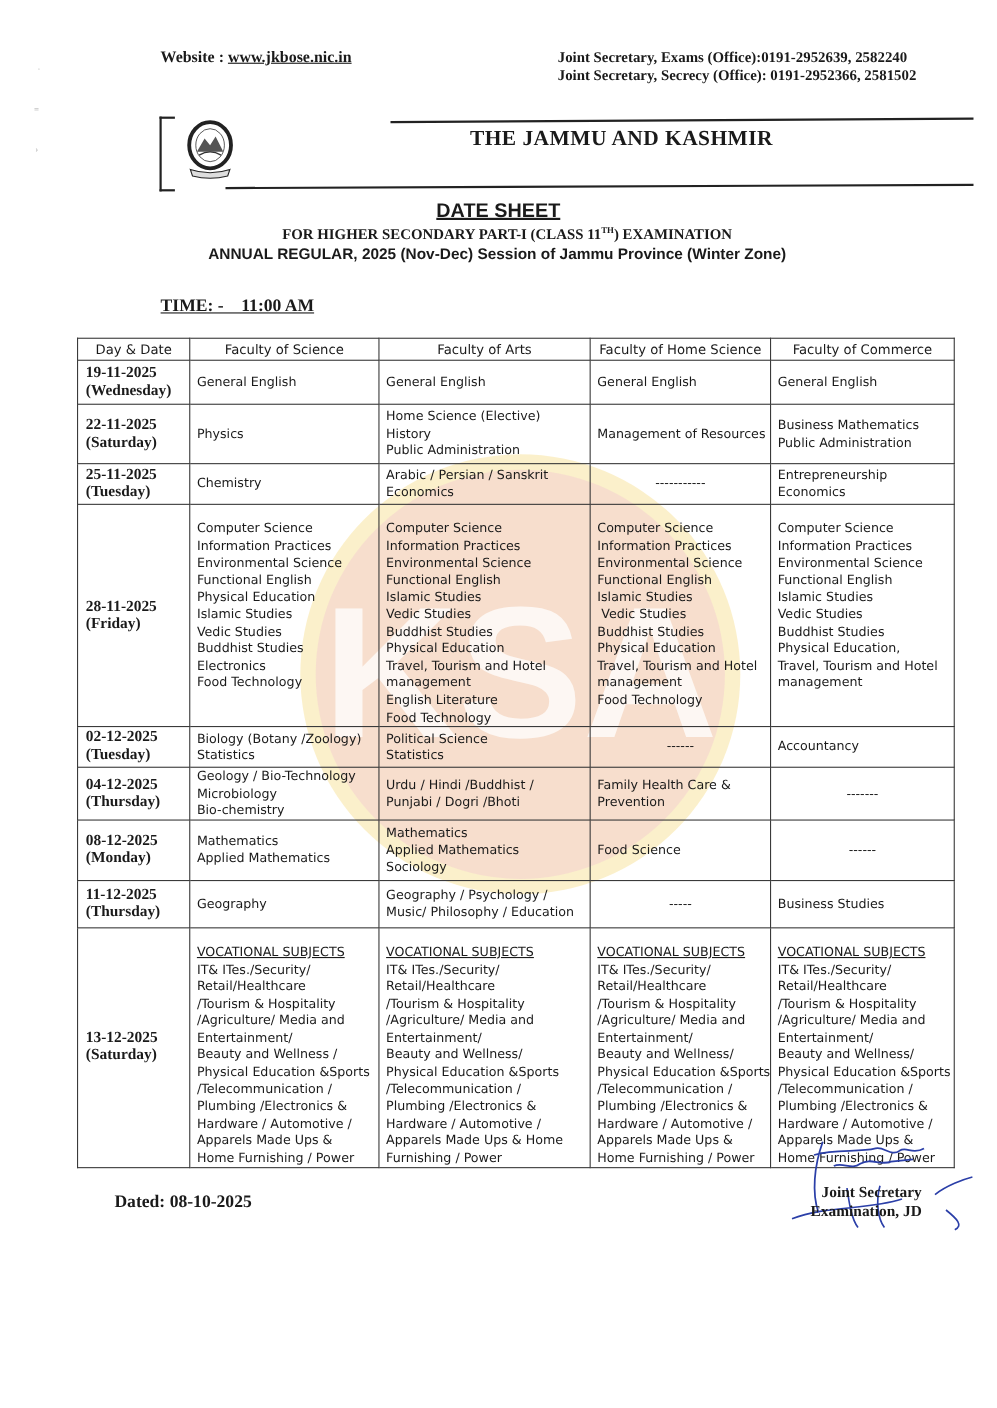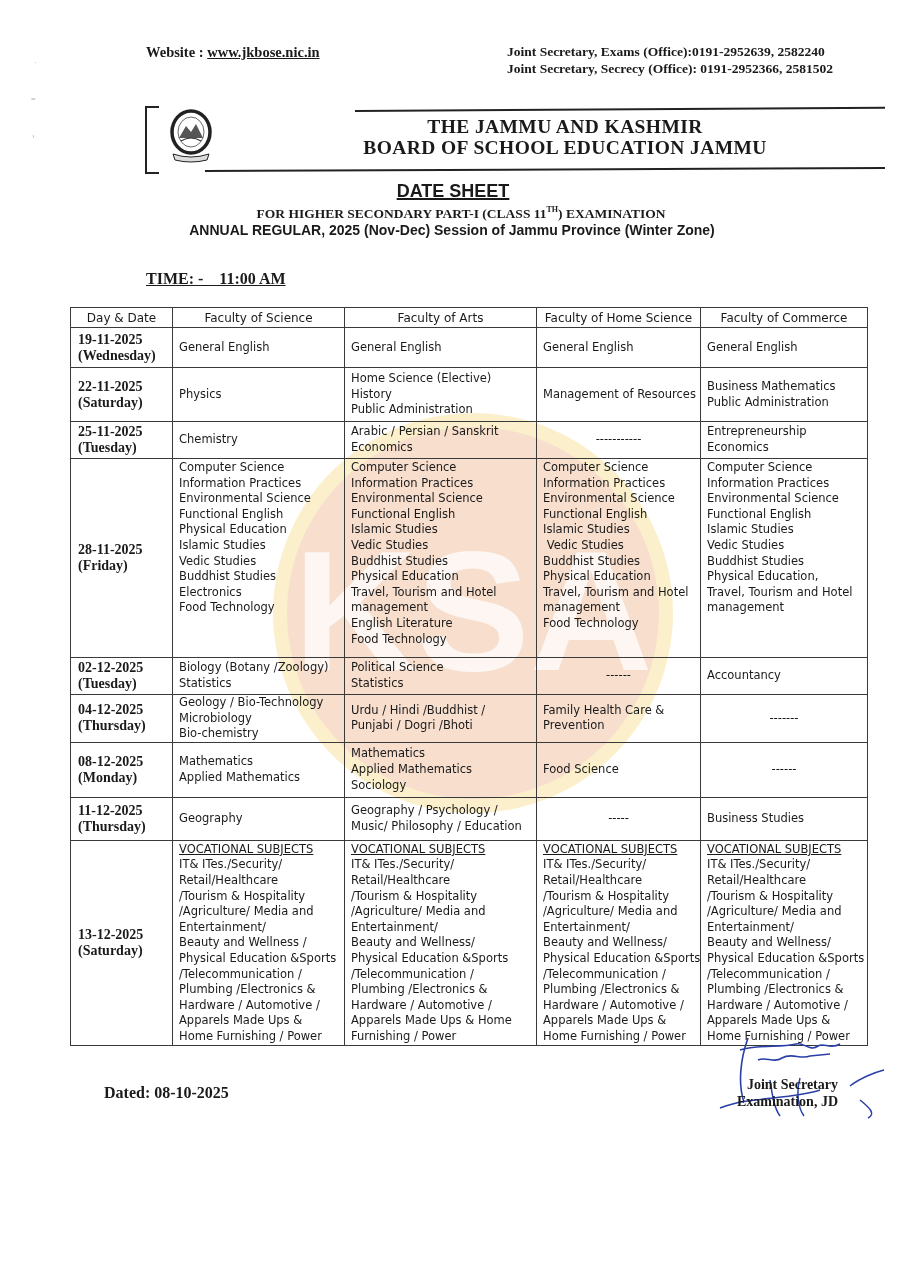--- a/index.html
+++ b/index.html
@@ -38,21 +38,21 @@
   #watermark { left: 258px; top: 398px; width: 430px; height: 430px; pointer-events: none; }
 
   
   #datesheet { position: absolute; left: 70px; top: 307px; width: 797px; border-collapse: collapse; table-layout: fixed; }
   #datesheet td, #datesheet th { border: 1.3px solid #3a3a3a; vertical-align: middle; padding: 0 6px; }
   #datesheet th { font-weight: normal; font-size: 12px; height: 19px; text-align: center; padding: 0; }
   #datesheet td { font-size: 11.5px; line-height: 15.6px; }
   #datesheet td.date { font-family: "Liberation Serif", serif; font-weight: bold; font-size: 14px; line-height: 16px; padding-left: 7px; }
   #datesheet td .sub { display: block; white-space: nowrap; }
   #datesheet td.center { text-align: center; }
-  #datesheet td.top { vertical-align: top; padding-top: 1px; }
+  #datesheet td.top { vertical-align: top; padding-top: 14px; }
   .voc-head { text-decoration: underline; display: block; }
 
   
   #ref-no { left: 104px; top: 1082px; font-size: 16px; font-weight: bold; line-height: 21px; }
   #sign-block { left: 718px; top: 1076px; width: 120px; text-align: right; font-size: 14px; font-weight: bold; line-height: 17px; }
   #signature { left: 700px; top: 1030px; width: 190px; height: 90px; pointer-events: none; }
 </style>
 </head>
 <body>
 
@@ -80,21 +80,20 @@
   <div class="line-bot"></div>
   <svg class="logo" viewBox="0 0 44 56">
     <ellipse cx="22" cy="24" rx="19" ry="21" fill="#fff" stroke="#222" stroke-width="3.5"></ellipse>
     <ellipse cx="22" cy="24" rx="13" ry="15" fill="#fff" stroke="#444" stroke-width="0.8"></ellipse>
     <path d="M10 30 L17 18 L22 24 L27 16 L34 30 Z" fill="#555"></path>
     <path d="M12 33 Q22 27 32 33" stroke="#333" stroke-width="1.2" fill="none"></path>
     <path d="M4 46 Q22 52 40 46 L38 52 Q22 56 6 52 Z" fill="#ddd" stroke="#222" stroke-width="1"></path>
   </svg>
   <div id="board-title" class="serif">
     <div>THE JAMMU AND KASHMIR</div>
-    <div>BOARD OF SCHOOL EDUCATION JAMMU</div>
   </div>
 </div>
 
 <div id="ds-title" class="abs sans"><span>DATE SHEET</span></div>
 <div id="ds-sub1" class="abs serif"><span>FOR HIGHER SECONDARY PART-I (CLASS 11</span><sup>TH</sup><span>) EXAMINATION</span></div>
 <div id="ds-sub2" class="abs sans">ANNUAL REGULAR, 2025 (Nov-Dec) Session of Jammu Province (Winter Zone)</div>
 <div id="time-line" class="abs serif" style="white-space:pre;">TIME: -    11:00 AM</div>
 
 <table id="datesheet" class="cell-font">
   <colgroup>

